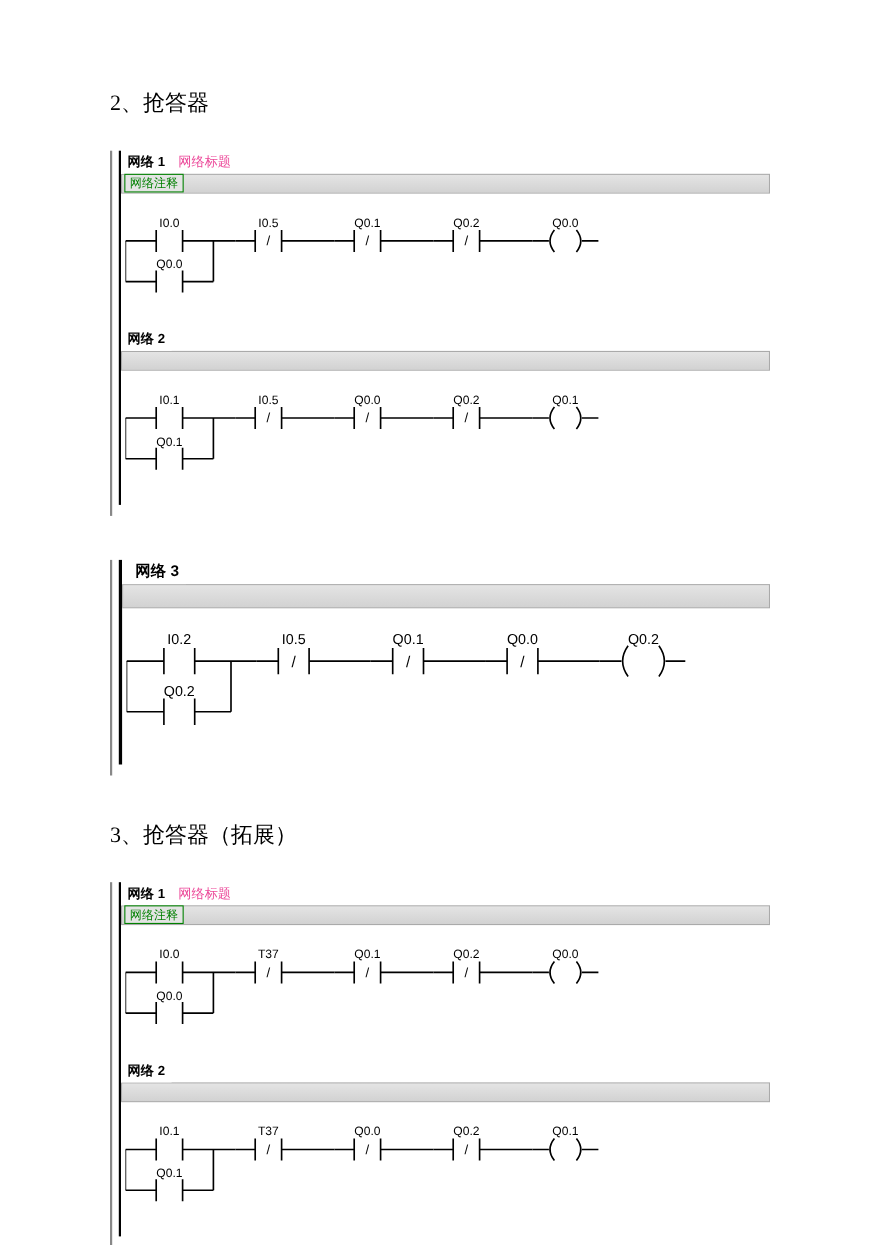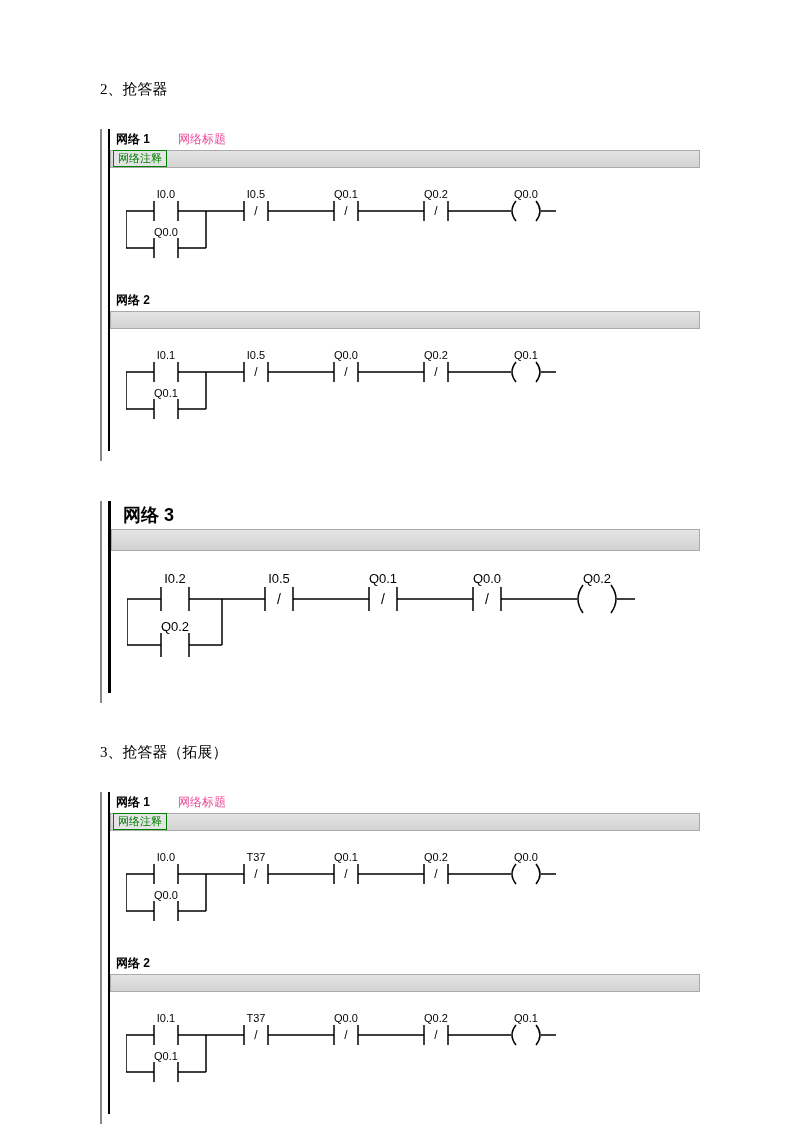--- a/index.html
+++ b/index.html
@@ -4,39 +4,38 @@
 <style>
   body {
     margin: 0;
     padding: 80px 100px;
     background: #fff;
     font-family: "SimSun", "Microsoft YaHei", serif;
     font-size: 14px;
     color: #000;
   }
   .section-title {
-    font-size: 15px;
+    font-size: 20px;
     margin-bottom: 30px;
   }
   .editor-frame {
     border-left: 2px solid #888;
     background: #fff;
     margin-bottom: 40px;
     padding-bottom: 10px;
   }
   .rail-wrap {
     border-left: 2px solid #000;
     margin-left: 6px;
   }
   .net-header {
     display: flex;
     align-items: stretch;
     font-size: 12px;
     font-family: Arial, sans-serif;
-    gap: 16px;
   }
   .net-label {
     font-weight: bold;
     padding: 2px 6px;
     background: #fff;
   }
   .net-title {
     color: #ec4899;
     padding: 2px 6px;
   }
@@ -50,21 +49,21 @@
   }
   .comment-text {
     color: #008000;
     font-size: 11px;
     padding: 0 4px;
     border: 1px solid #008000;
     margin-left: 2px;
     background: #e4e4e4;
   }
   .rung-area {
-    padding: 18px 0 24px 16px;
+    padding: 18px 0 24px 4px;
     text-decoration: underline;
   }
   svg { display: block; font-family: Arial, sans-serif; }
   .wire { stroke: #000; stroke-width: 1.5; fill: none; }
   .lbl { font-size: 11px; text-anchor: middle; }
   .big svg { font-size: 13px; }
   .big .lbl { font-size: 13px; }
 </style>
 </head>
 <body>
@@ -196,21 +195,21 @@
         </svg>
       </div>
     </div>
   </div>
 </div>
 
 <div class="editor-frame big">
   <div class="rail-wrap" style="border-left-width:3px;">
     <div>
       <div class="net-header">
-        <div class="net-label" style="font-size:18px;padding-left:12px;"><span>网络</span> <span>3</span></div>
+        <div class="net-label" style="font-size:14px;padding-left:12px;"><span>网络</span> <span>3</span></div>
       </div>
       <div class="comment-bar" style="height:20px;"></div>
       <div class="rung-area">
         <svg width="580" height="100">
           <g>
             <text class="lbl" x="48" y="14">I0.2</text>
             <line class="wire" x1="0" y1="30" x2="34" y2="30"></line>
             <line class="wire" x1="34" y1="18" x2="34" y2="42"></line>
             <line class="wire" x1="62" y1="18" x2="62" y2="42"></line>
             <line class="wire" x1="62" y1="30" x2="118" y2="30"></line>

